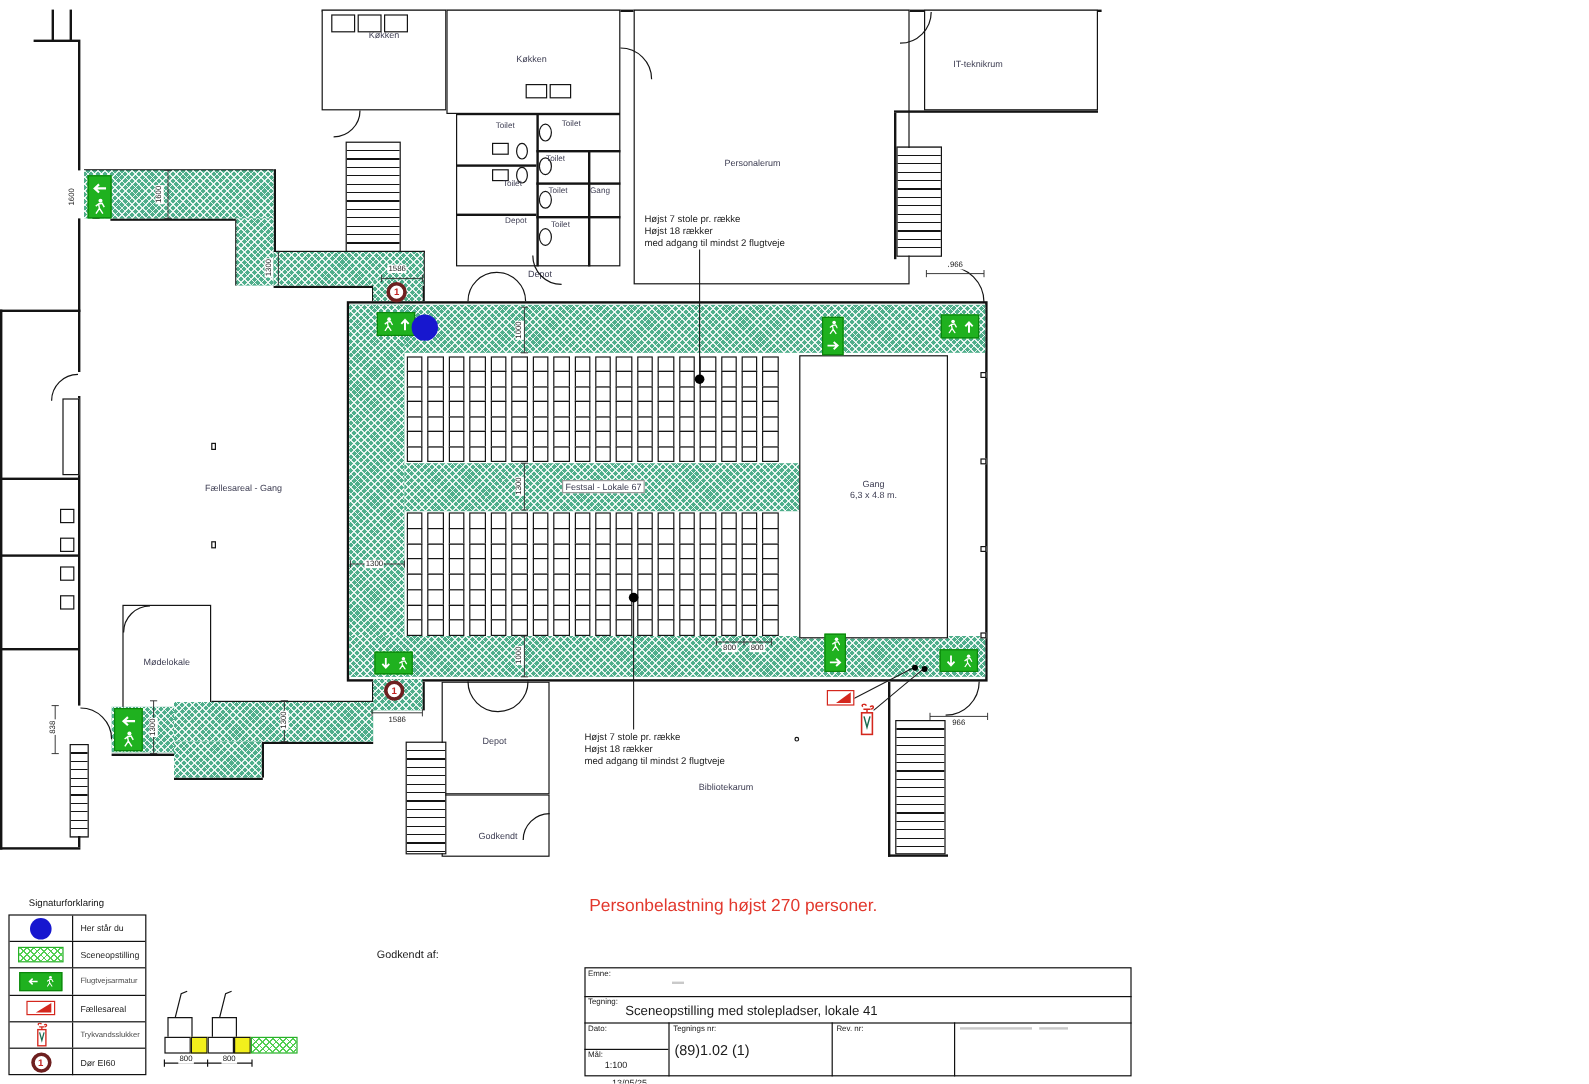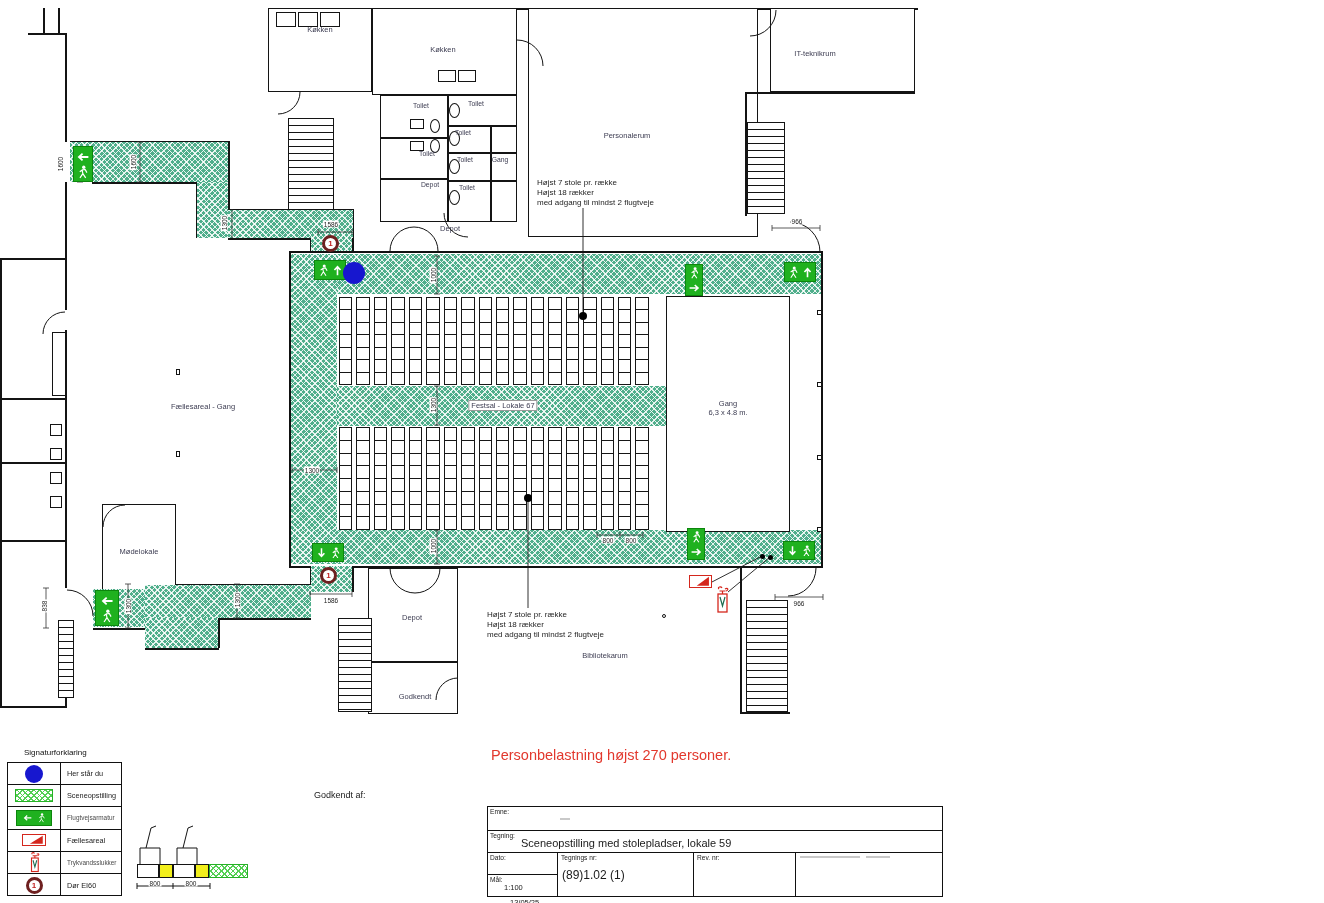--- a/index.html
+++ b/index.html
@@ -774,21 +774,21 @@
   <div class="tb" style="left:487px;top:806px;width:456px;height:91px"></div>
   <div class="tb-line" style="left:487px;top:830px;width:456px;height:1.2px"></div>
   <div class="tb-line" style="left:487px;top:852px;width:456px;height:1.2px"></div>
   <div class="tb-line" style="left:487px;top:874px;width:70px;height:1.2px"></div>
   <div class="tb-line" style="left:557px;top:852px;width:1.2px;height:45px"></div>
   <div class="tb-line" style="left:693px;top:852px;width:1.2px;height:45px"></div>
   <div class="tb-line" style="left:795px;top:852px;width:1.2px;height:45px"></div>
 
   <div class="tb-lab" style="left:490px;top:808px">Emne:</div>
   <div class="tb-lab" style="left:490px;top:832px">Tegning:</div>
-  <div class="tb-val" style="left:521px;top:837px;font-size:11px">Sceneopstilling med stolepladser, lokale 59</div>
+  <div class="tb-val" style="left:521px;top:837px;font-size:11px">Sceneopstilling med stolepladser, lokale 41</div>
   <div class="tb-lab" style="left:490px;top:854px">Dato:</div>
   <div class="tb-val" style="left:510px;top:898px;font-size:7.5px">13/05/25</div>
   <div class="tb-lab" style="left:490px;top:876px">Mål:</div>
   <div class="tb-val" style="left:504px;top:883px;font-size:7.5px">1:100</div>
   <div class="tb-lab" style="left:561px;top:854px">Tegnings nr:</div>
   <div class="tb-val" style="left:562px;top:868px;font-size:12px">(89)1.02 (1)</div>
   <div class="tb-lab" style="left:697px;top:854px">Rev. nr:</div>
   <div class="faint" style="left:800px;top:856px;width:60px;height:1.5px"></div>
   <div class="faint" style="left:866px;top:856px;width:24px;height:1.5px"></div>
   <div class="faint" style="left:560px;top:818px;width:10px;height:1.5px"></div>

